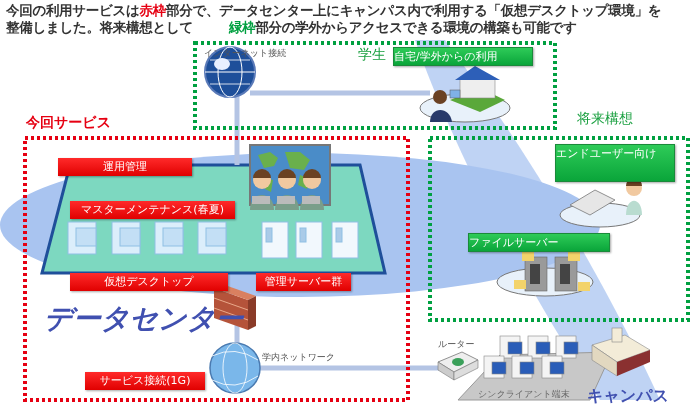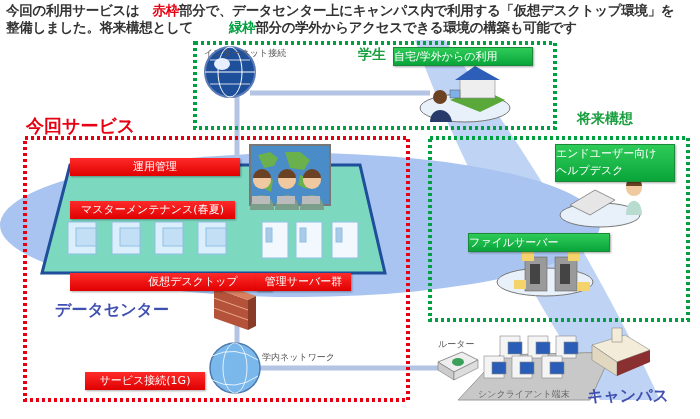--- a/index.html
+++ b/index.html
@@ -1,26 +1,26 @@
 <!DOCTYPE html>
 <html><head>
 <meta charset="utf-8">
 <style>
   html,body{margin:0;padding:0;background:#fff;}
   body{width:700px;height:419px;position:relative;overflow:hidden;font-family:"DejaVu Sans",sans-serif;}
   .abs{position:absolute;}
   #intro{left:6px;top:2px;width:690px;font-size:13.5px;font-weight:bold;line-height:17px;color:#333;letter-spacing:-0.3px;}
-  #intro .red{color:#e60012;margin-left:13px;}
+  #intro .red{color:#e60012;}
   #intro .green{color:#00a040;padding-left:36px;}
   svg#bg{position:absolute;left:0;top:0;}
   .redbtn{position:absolute;background:linear-gradient(#ff2a2a,#e00000);color:#fff;font-size:11px;text-align:center;box-shadow:1px 1px 2px rgba(0,0,0,.35);line-height:18px;}
   .greenbtn{position:absolute;background:linear-gradient(#2ecb58,#0aa53a);color:#fff;font-size:11px;text-align:left;box-shadow:1px 1px 2px rgba(0,0,0,.35);border:1px solid #1a8a3a;}
   .lbl{position:absolute;font-size:9px;color:#555;}
-  .title-red{position:absolute;color:#e60012;font-weight:bold;font-size:18px;}
-  .title-green{position:absolute;color:#1aa040;font-weight:bold;font-size:14px;text-align:center;}
+  .title-red{position:absolute;color:#e60012;font-weight:bold;font-size:14px;}
+  .title-green{position:absolute;color:#1aa040;font-weight:normal;font-size:14px;text-align:center;}
   .big-blue{position:absolute;color:#4050b0;font-weight:bold;}
 </style>
 </head>
 <body>
 
 <svg id="bg" width="700" height="419">
 
   <path d="M415,40 L445,40 C520,140 600,270 660,400 L600,400 C520,280 450,140 415,40 Z" fill="#a9c4f0" opacity="0.75"></path>
 
   <ellipse cx="300" cy="225" rx="300" ry="72" fill="#a9c4f0"></ellipse>
@@ -176,27 +176,26 @@
 
 <div class="title-red" style="left:26px;top:114px;">今回サービス</div>
 <div class="title-green" style="left:577px;top:110px;">将来構想</div>
 <div class="title-green" style="left:358px;top:46px;">学生</div>
 
 <div class="lbl" style="left:204px;top:47px;">インターネット接続</div>
 <div class="lbl" style="left:262px;top:351px;">学内ネットワーク</div>
 <div class="lbl" style="left:438px;top:338px;">ルーター</div>
 <div class="lbl" style="left:478px;top:388px;color:#666;">シンクライアント端末</div>
 
-<div class="big-blue" style="left:55px;top:300px;font-size:16px;">データセンター</div>
+<div class="big-blue" style="left:44px;top:300px;font-size:28px;font-style:italic;">データセンター</div>
 <div class="big-blue" style="left:587px;top:386px;font-size:16px;">キャンパス</div>
 
-<div class="redbtn" style="left:70px;top:158px;width:170px;">運用管理</div>
+<div class="redbtn" style="left:58px;top:158px;width:134px;">運用管理</div>
 <div class="redbtn" style="left:70px;top:201px;width:165px;">マスターメンテナンス(春夏)</div>
-<div class="redbtn" style="left:70px;top:273px;width:158px;padding-left:44px;">仮想デスクトップ</div>
+<div class="redbtn" style="left:70px;top:273px;width:158px;">仮想デスクトップ</div>
 <div class="redbtn" style="left:256px;top:273px;width:95px;">管理サーバー群</div>
 <div class="redbtn" style="left:85px;top:372px;width:120px;">サービス接続(1G)</div>
 
 <div class="greenbtn" style="left:393px;top:47px;width:138px;height:17px;line-height:17px;">自宅/学外からの利用</div>
 <div class="greenbtn" style="left:555px;top:144px;width:118px;height:36px;line-height:17px;">
   <div>エンドユーザー向け</div>
-  <div>ヘルプデスク</div>
 </div>
 <div class="greenbtn" style="left:468px;top:233px;width:140px;height:17px;line-height:17px;">ファイルサーバー</div>
 
 </body></html>

